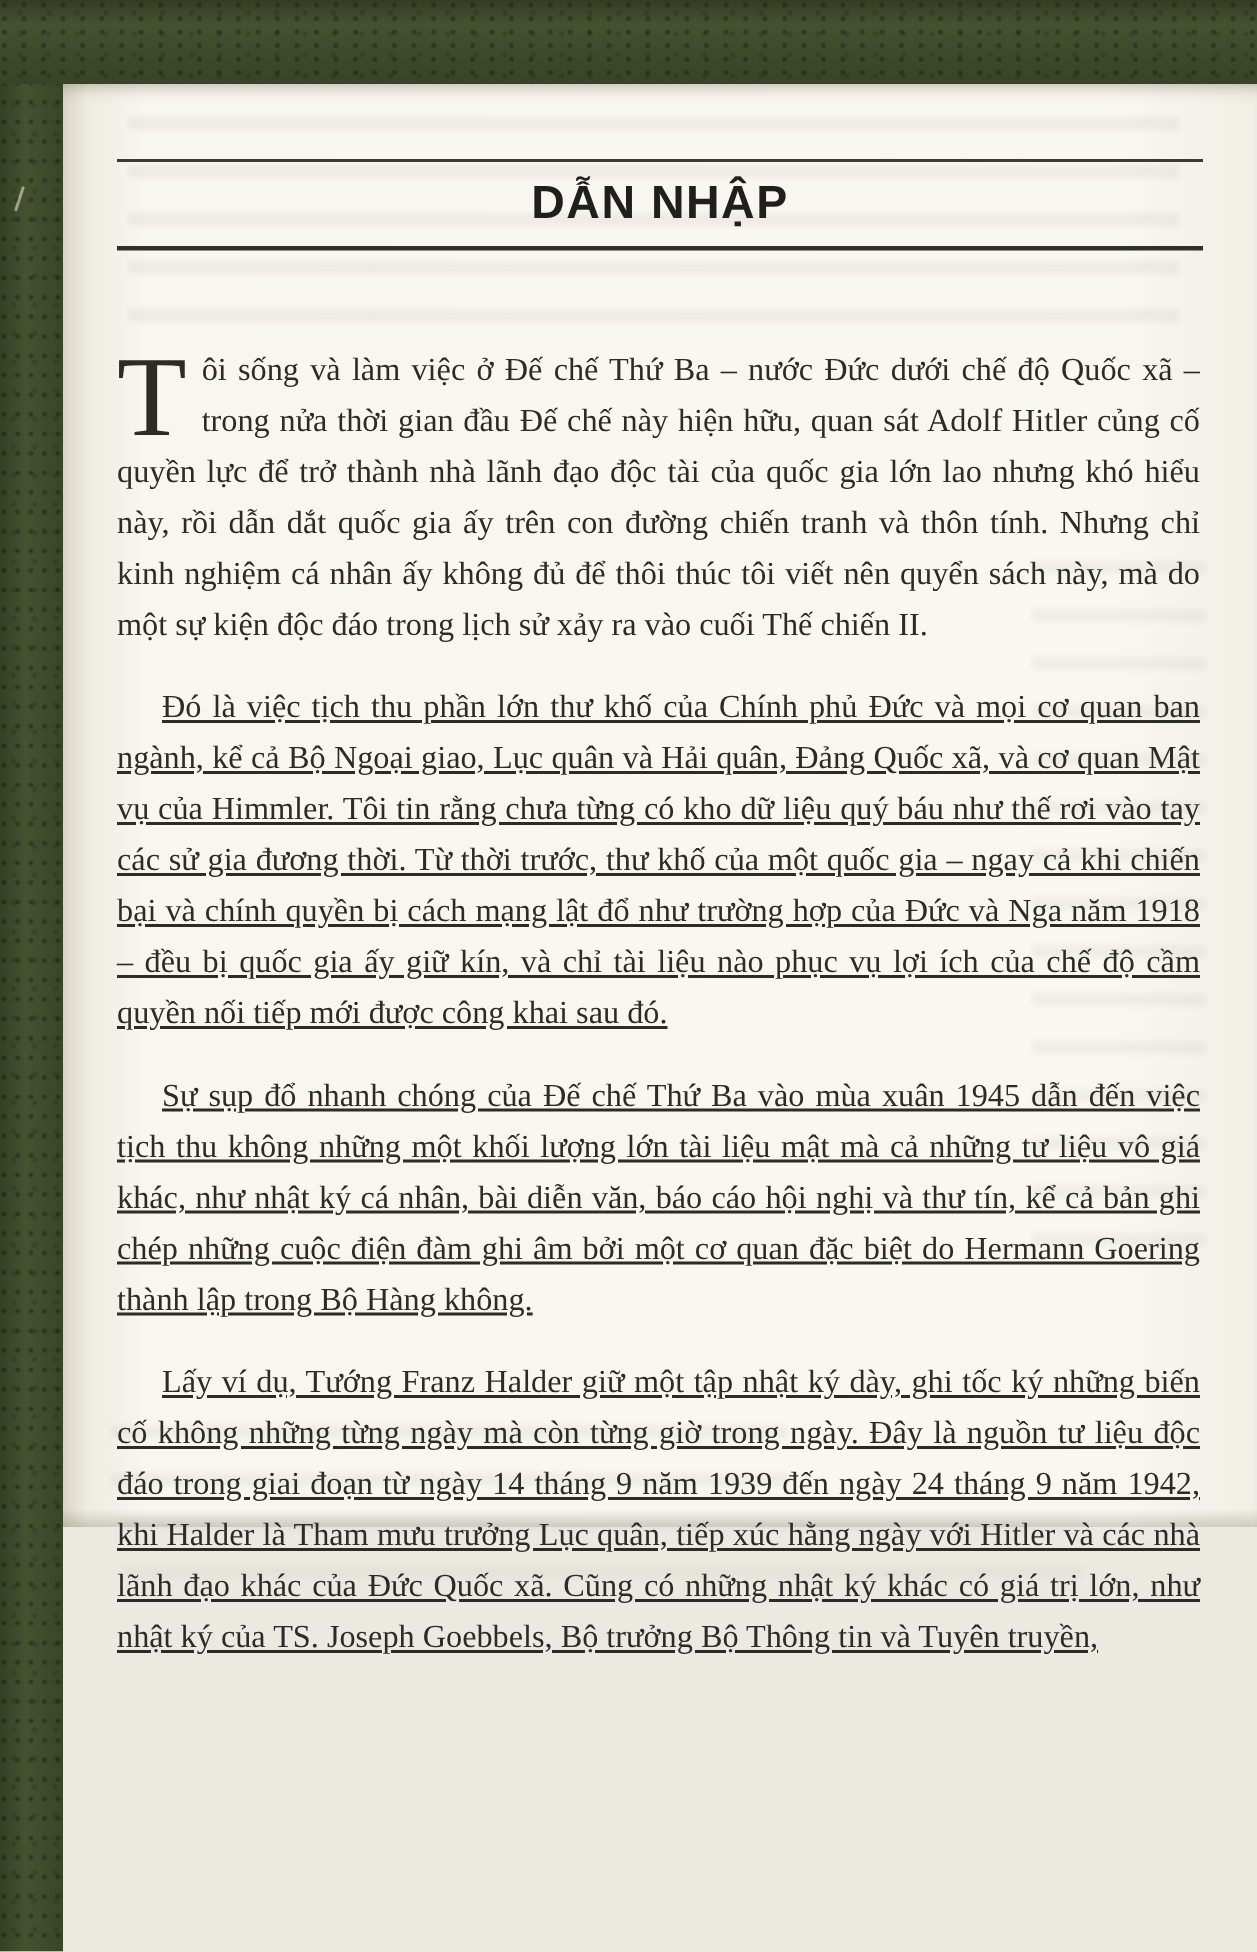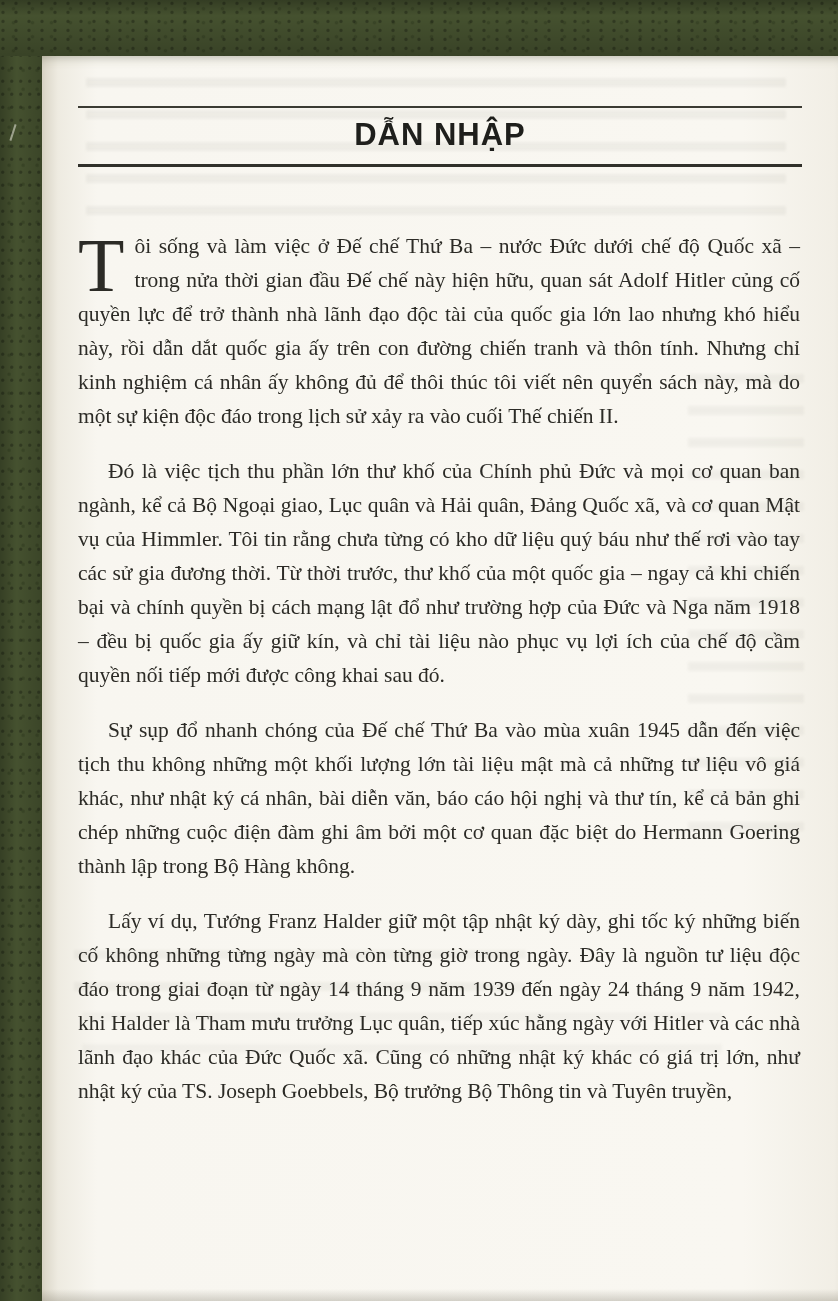--- a/index.html
+++ b/index.html
@@ -28,21 +28,21 @@
       linear-gradient(90deg, rgba(0,0,0,0.22) 0%, rgba(0,0,0,0) 40%, rgba(0,0,0,0.15) 100%);
     background-size:9px 13px, 14px 19px, 100% 100%;
   }
   .scratch{
     position:absolute;left:12px;top:124px;width:2px;height:17px;z-index:4;
     background:rgba(235,235,222,0.55);transform:rotate(18deg);
   }
 
   
   .page{
-    position:absolute;left:42px;top:56px;width:796px;height:1245px;z-index:1;
+    position:absolute;left:42px;top:56px;width:796px;height:962px;z-index:1;
     background:linear-gradient(90deg,#d9d4c6 0px,#eeebe1 16px,#f8f6f0 55px,#f9f7f1 88%,#f1eee5 100%);
     box-shadow: inset 0 10px 12px -10px rgba(70,70,45,0.45);
   }
   .page-bottom-shadow{
     position:absolute;left:0;bottom:0;width:100%;height:12px;
     background:linear-gradient(180deg, rgba(0,0,0,0) 0%, rgba(110,105,88,0.28) 100%);
   }
 
   
   .bleed{
@@ -68,21 +68,21 @@
 
   
   .body-text{
     position:relative;z-index:5;
     margin:62px 38px 0 36px;
     font-size:21.5px;line-height:34px;
     color:#2c2b26;text-align:justify;
     text-rendering:optimizeLegibility;
   }
   .para{margin:0 0 21px 0;}
-  .para.indent{text-indent:30px;}
+  .para.indent{text-indent:30px;text-decoration:underline;}
   .dropcap{
     float:left;
     font-size:76px;line-height:62px;
     padding:5px 10px 0 0;
     color:#2c2b26;
   }
 </style>
 </head>
 <body>
 

